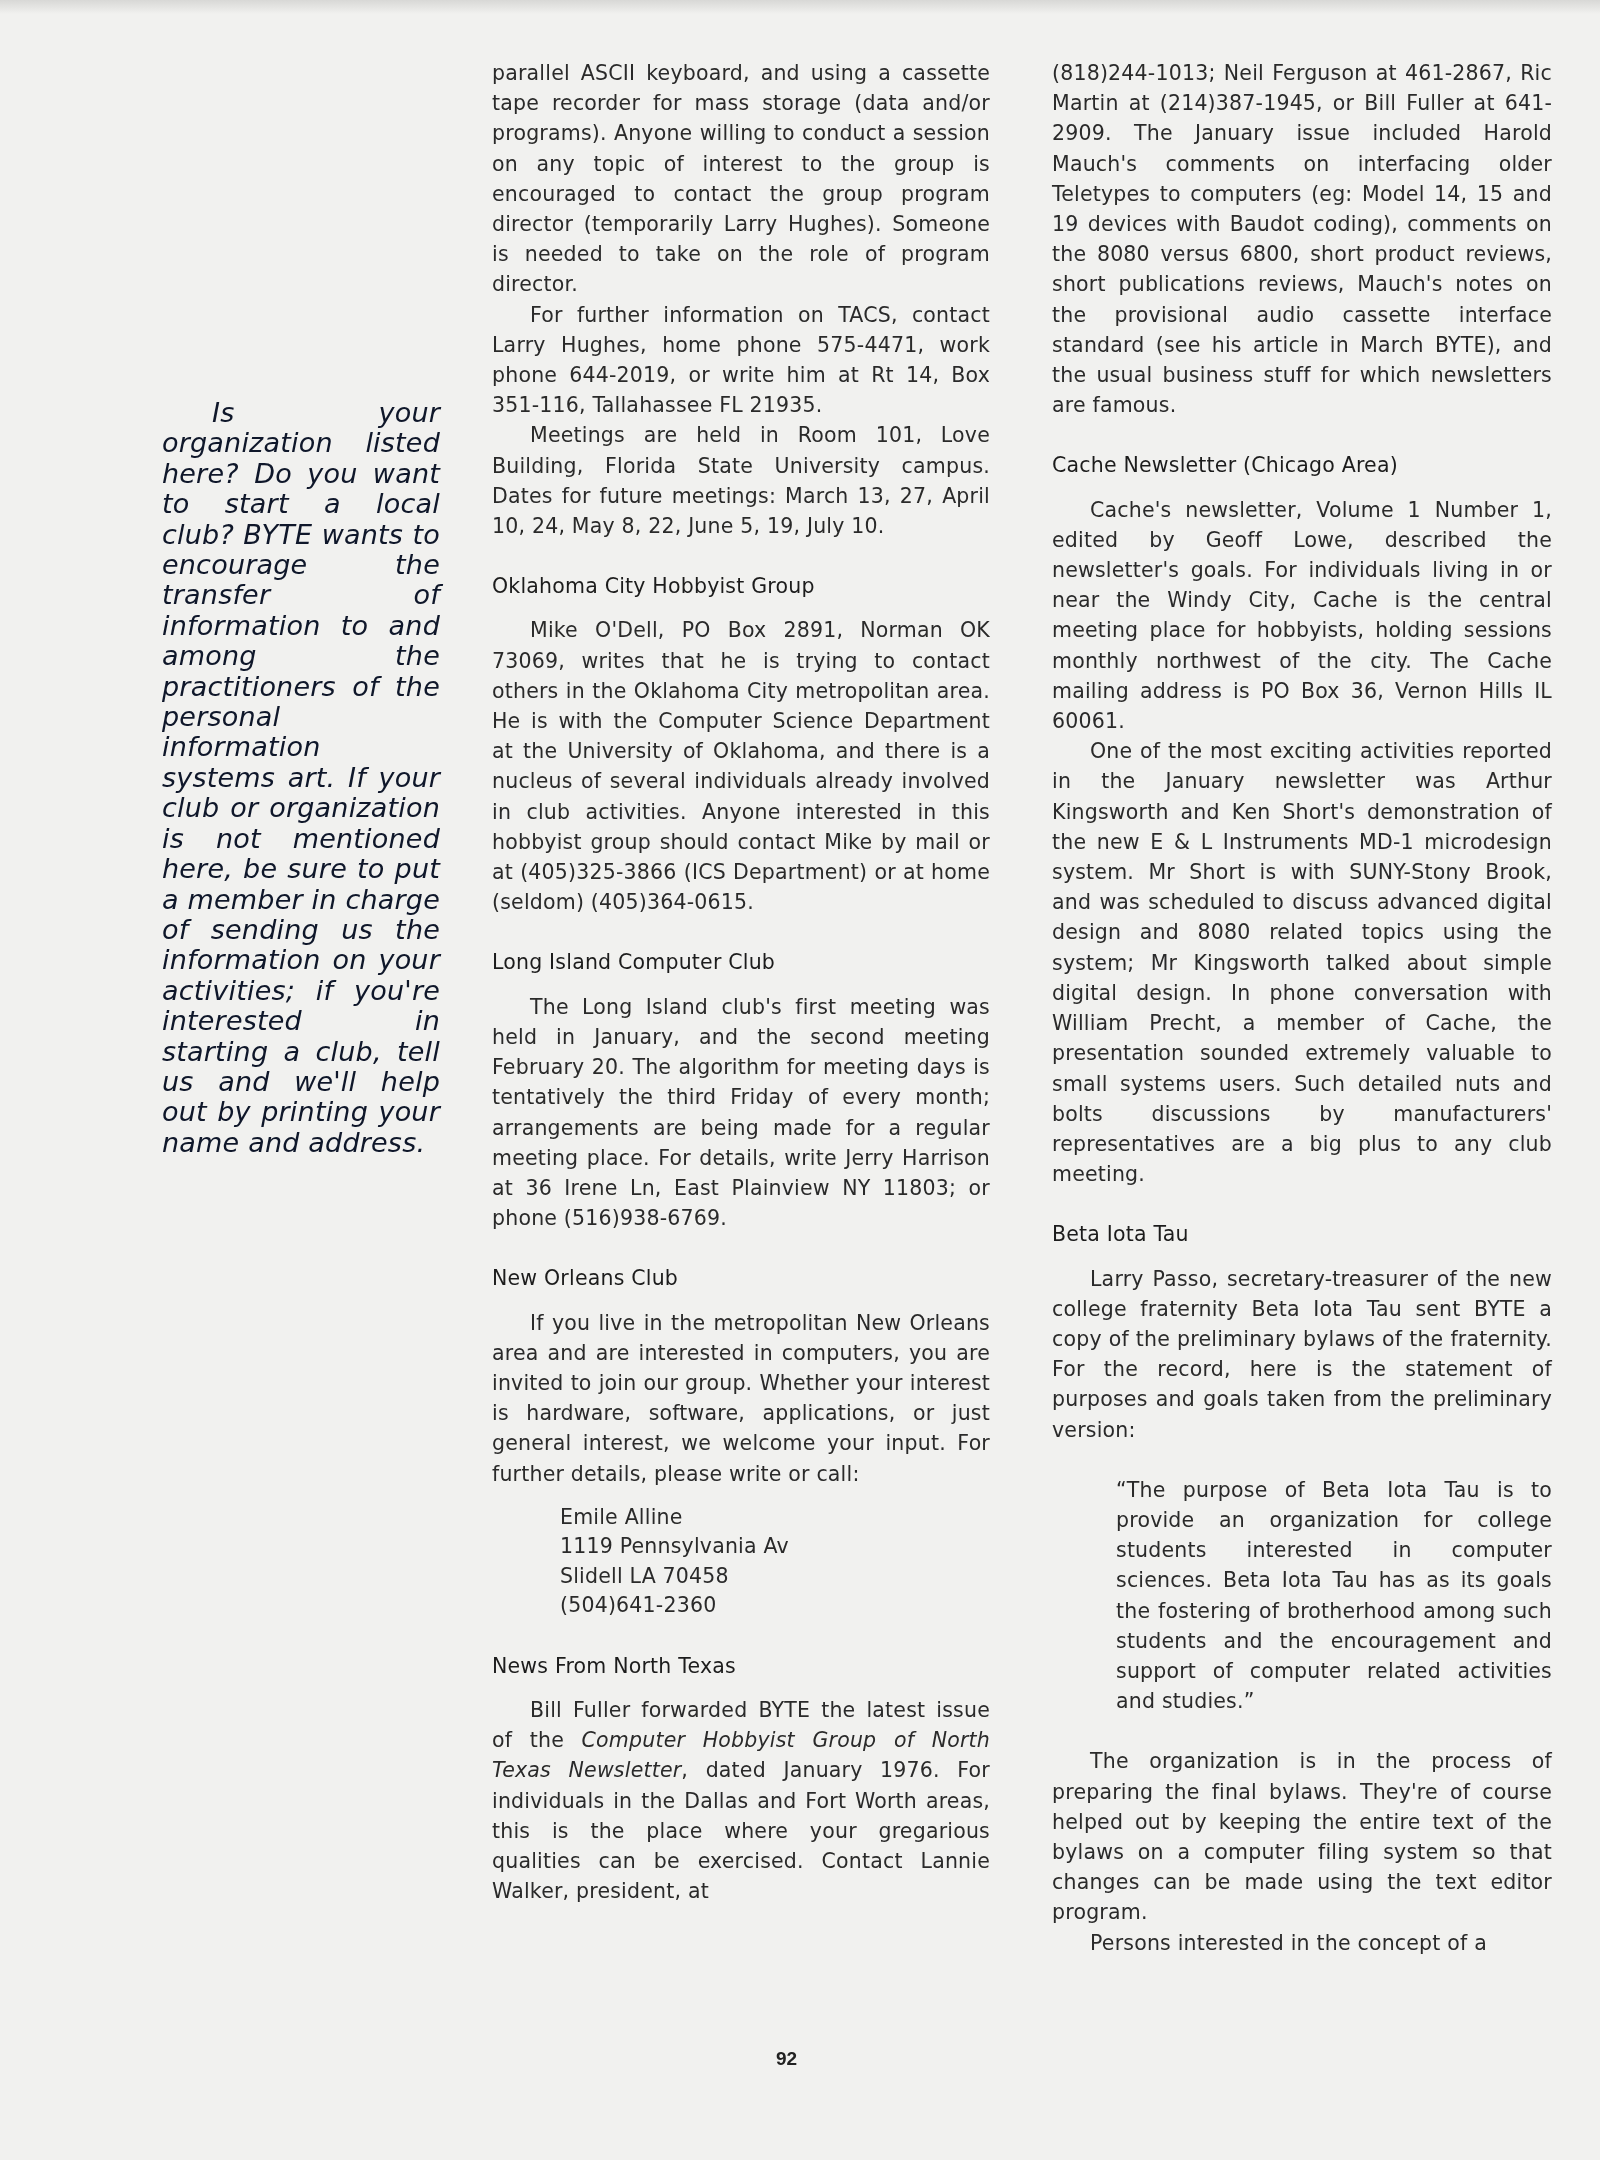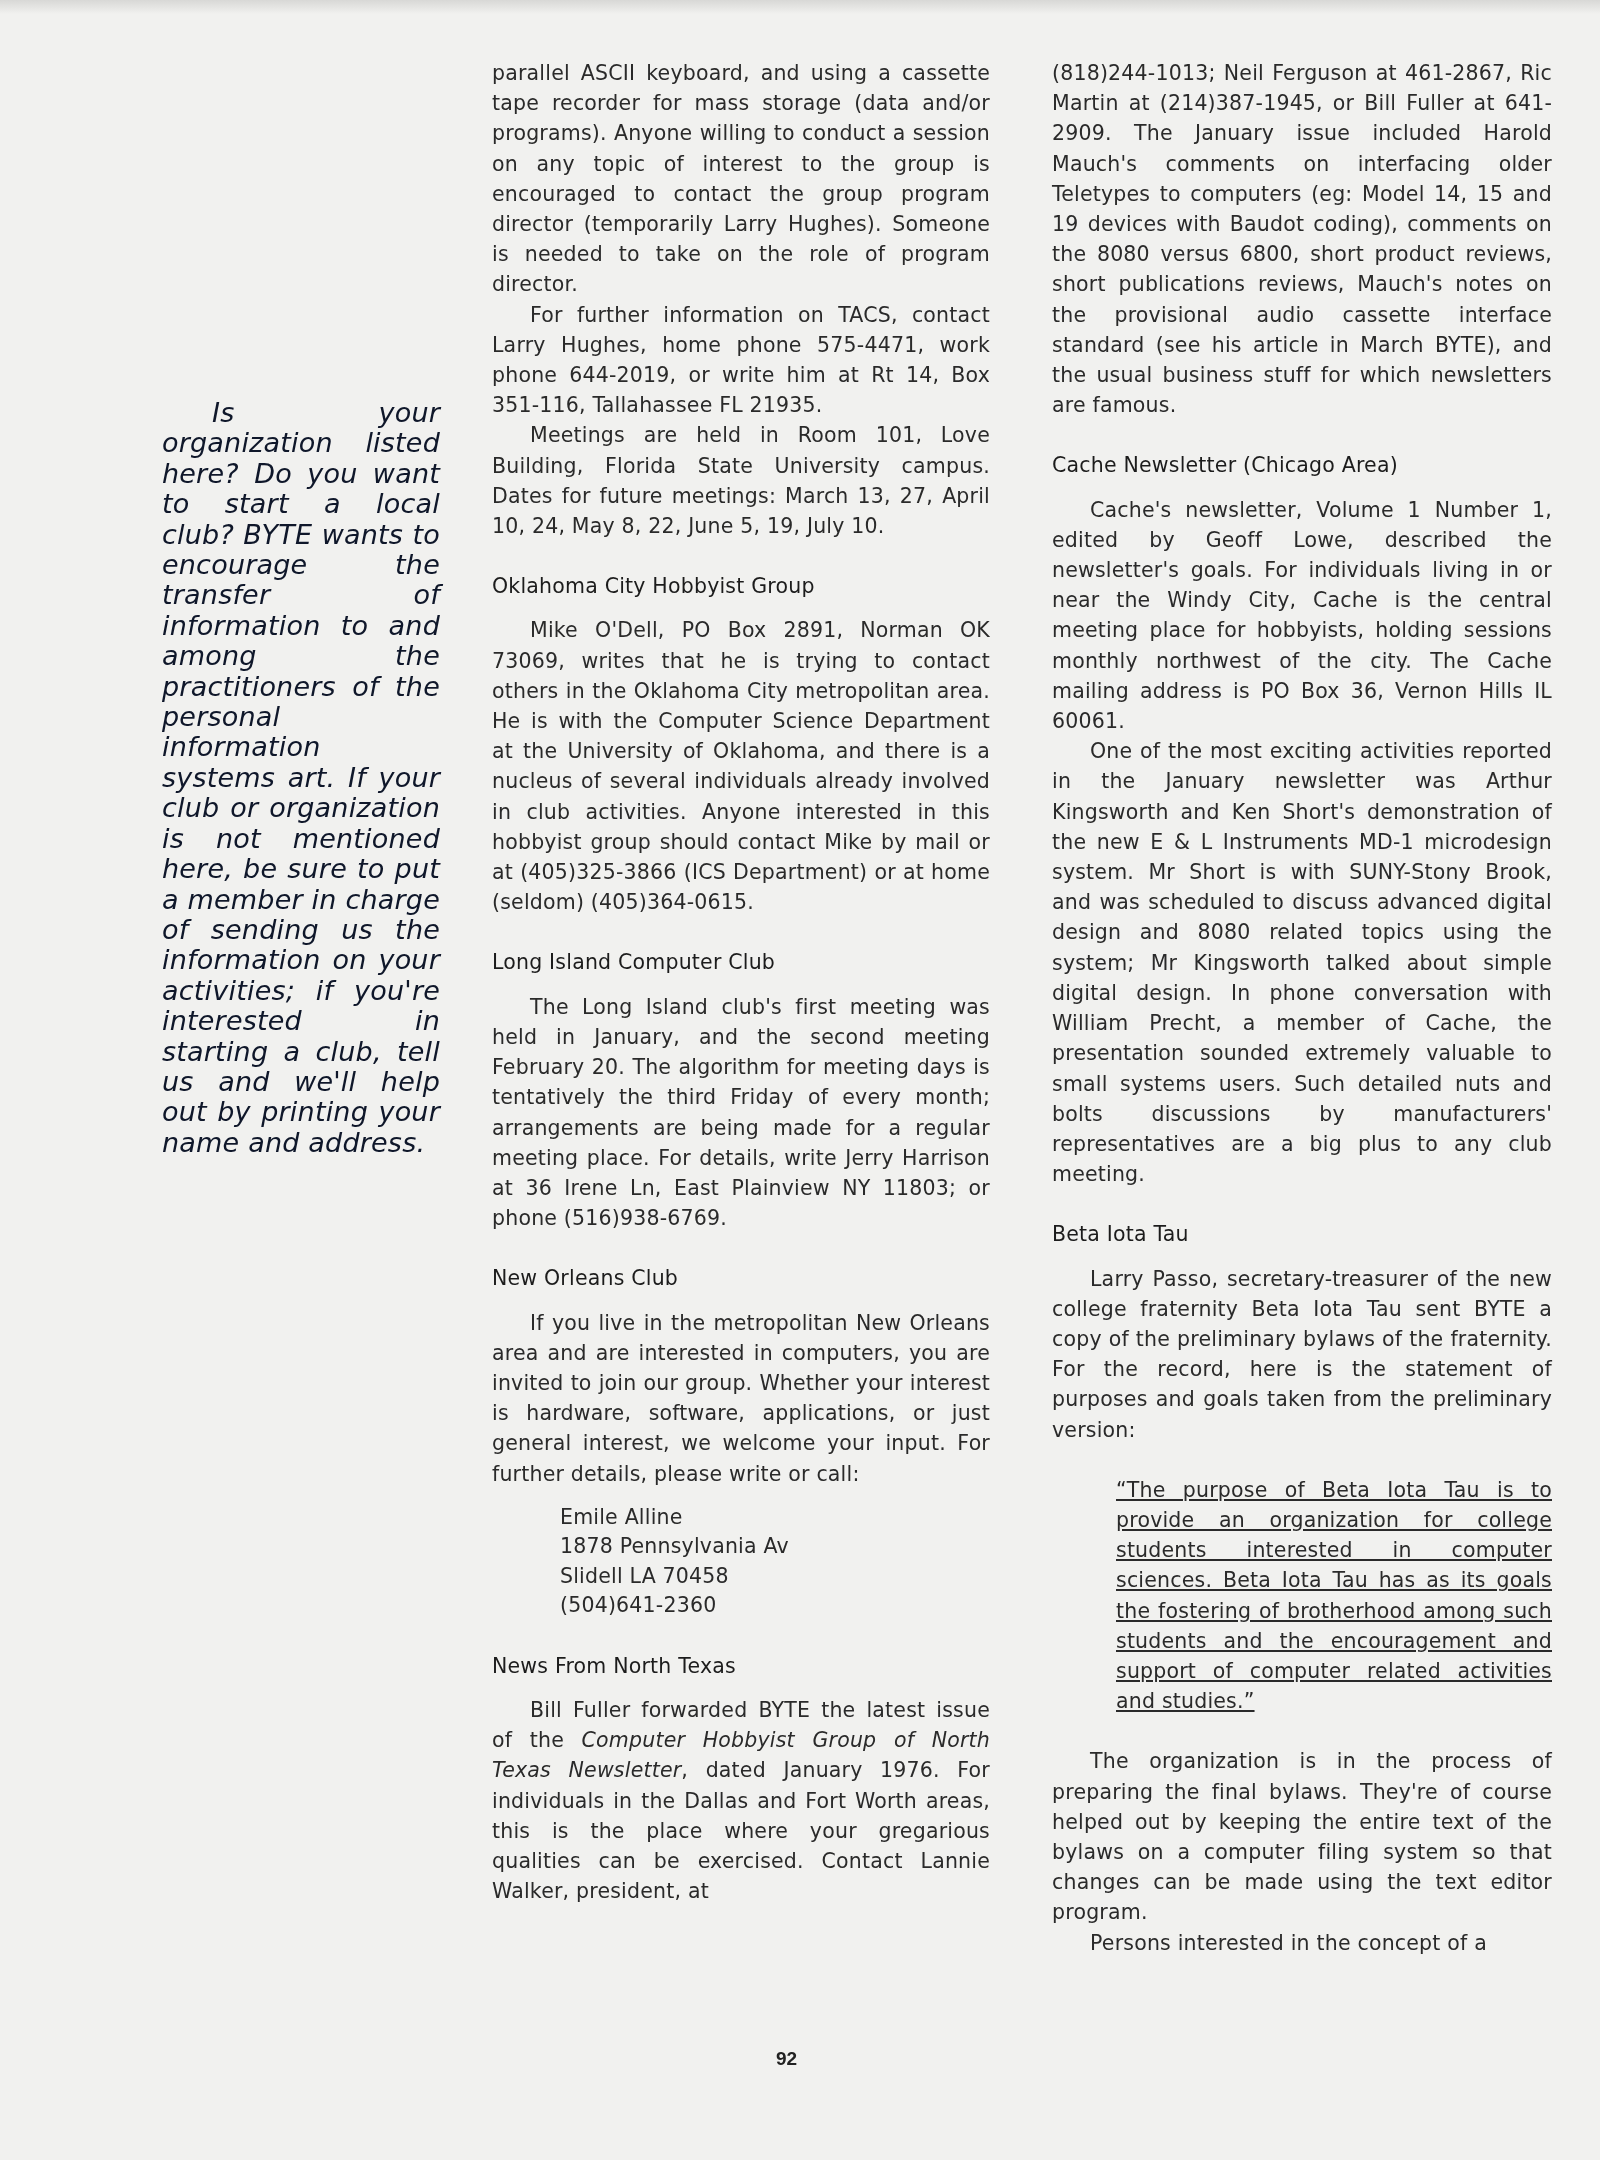--- a/index.html
+++ b/index.html
@@ -34,21 +34,21 @@
     .right { left: 1052px; top: 58px; width: 500px; }
     h3 {
       margin: 0; font-size: 20.5px; font-weight: normal;
       font-family: "DejaVu Sans", sans-serif;
       color: #1c1c1c; letter-spacing: 0.2px;
     }
     .gap-h { height: 30px; }
     .gap-s { height: 14px; }
     .address { margin-left: 68px; }
     .address div { line-height: 29.5px; }
-    .quote { margin-left: 64px; text-decoration: underline; }
+    .quote { margin-left: 64px; }
     .quote p { text-indent: 0; }
     .page-number {
       position: absolute; left: 0; width: 1573px; top: 2048px;
       text-align: center; font-weight: bold; font-size: 19px;
       font-family: "Liberation Sans", sans-serif; color: #222;
     }
     em { font-style: italic; }
   </style>
 </head>
 <body>
@@ -81,21 +81,21 @@
   </section>
 
   <div class="gap-h"></div>
   <section>
     <h3>New Orleans Club</h3>
     <div class="gap-s"></div>
     <p>If you live in the metropolitan New Orleans area and are interested in computers, you are invited to join our group. Whether your interest is hardware, software, applications, or just general interest, we welcome your input. For further details, please write or call:</p>
     <div class="gap-s"></div>
     <div class="address">
       <div>Emile Alline</div>
-      <div>1878 Pennsylvania Av</div>
+      <div>1119 Pennsylvania Av</div>
       <div>Slidell  LA 70458</div>
       <div>(504)641-2360</div>
     </div>
   </section>
 
   <div class="gap-h"></div>
   <section>
     <h3>News From North Texas</h3>
     <div class="gap-s"></div>
     <p><span>Bill Fuller forwarded BYTE the latest issue of the </span><em>Computer Hobbyist Group of North Texas Newsletter</em><span>, dated January 1976. For individuals in the Dallas and Fort Worth areas, this is the place where your gregarious qualities can be exercised. Contact Lannie Walker, president, at</span></p>

